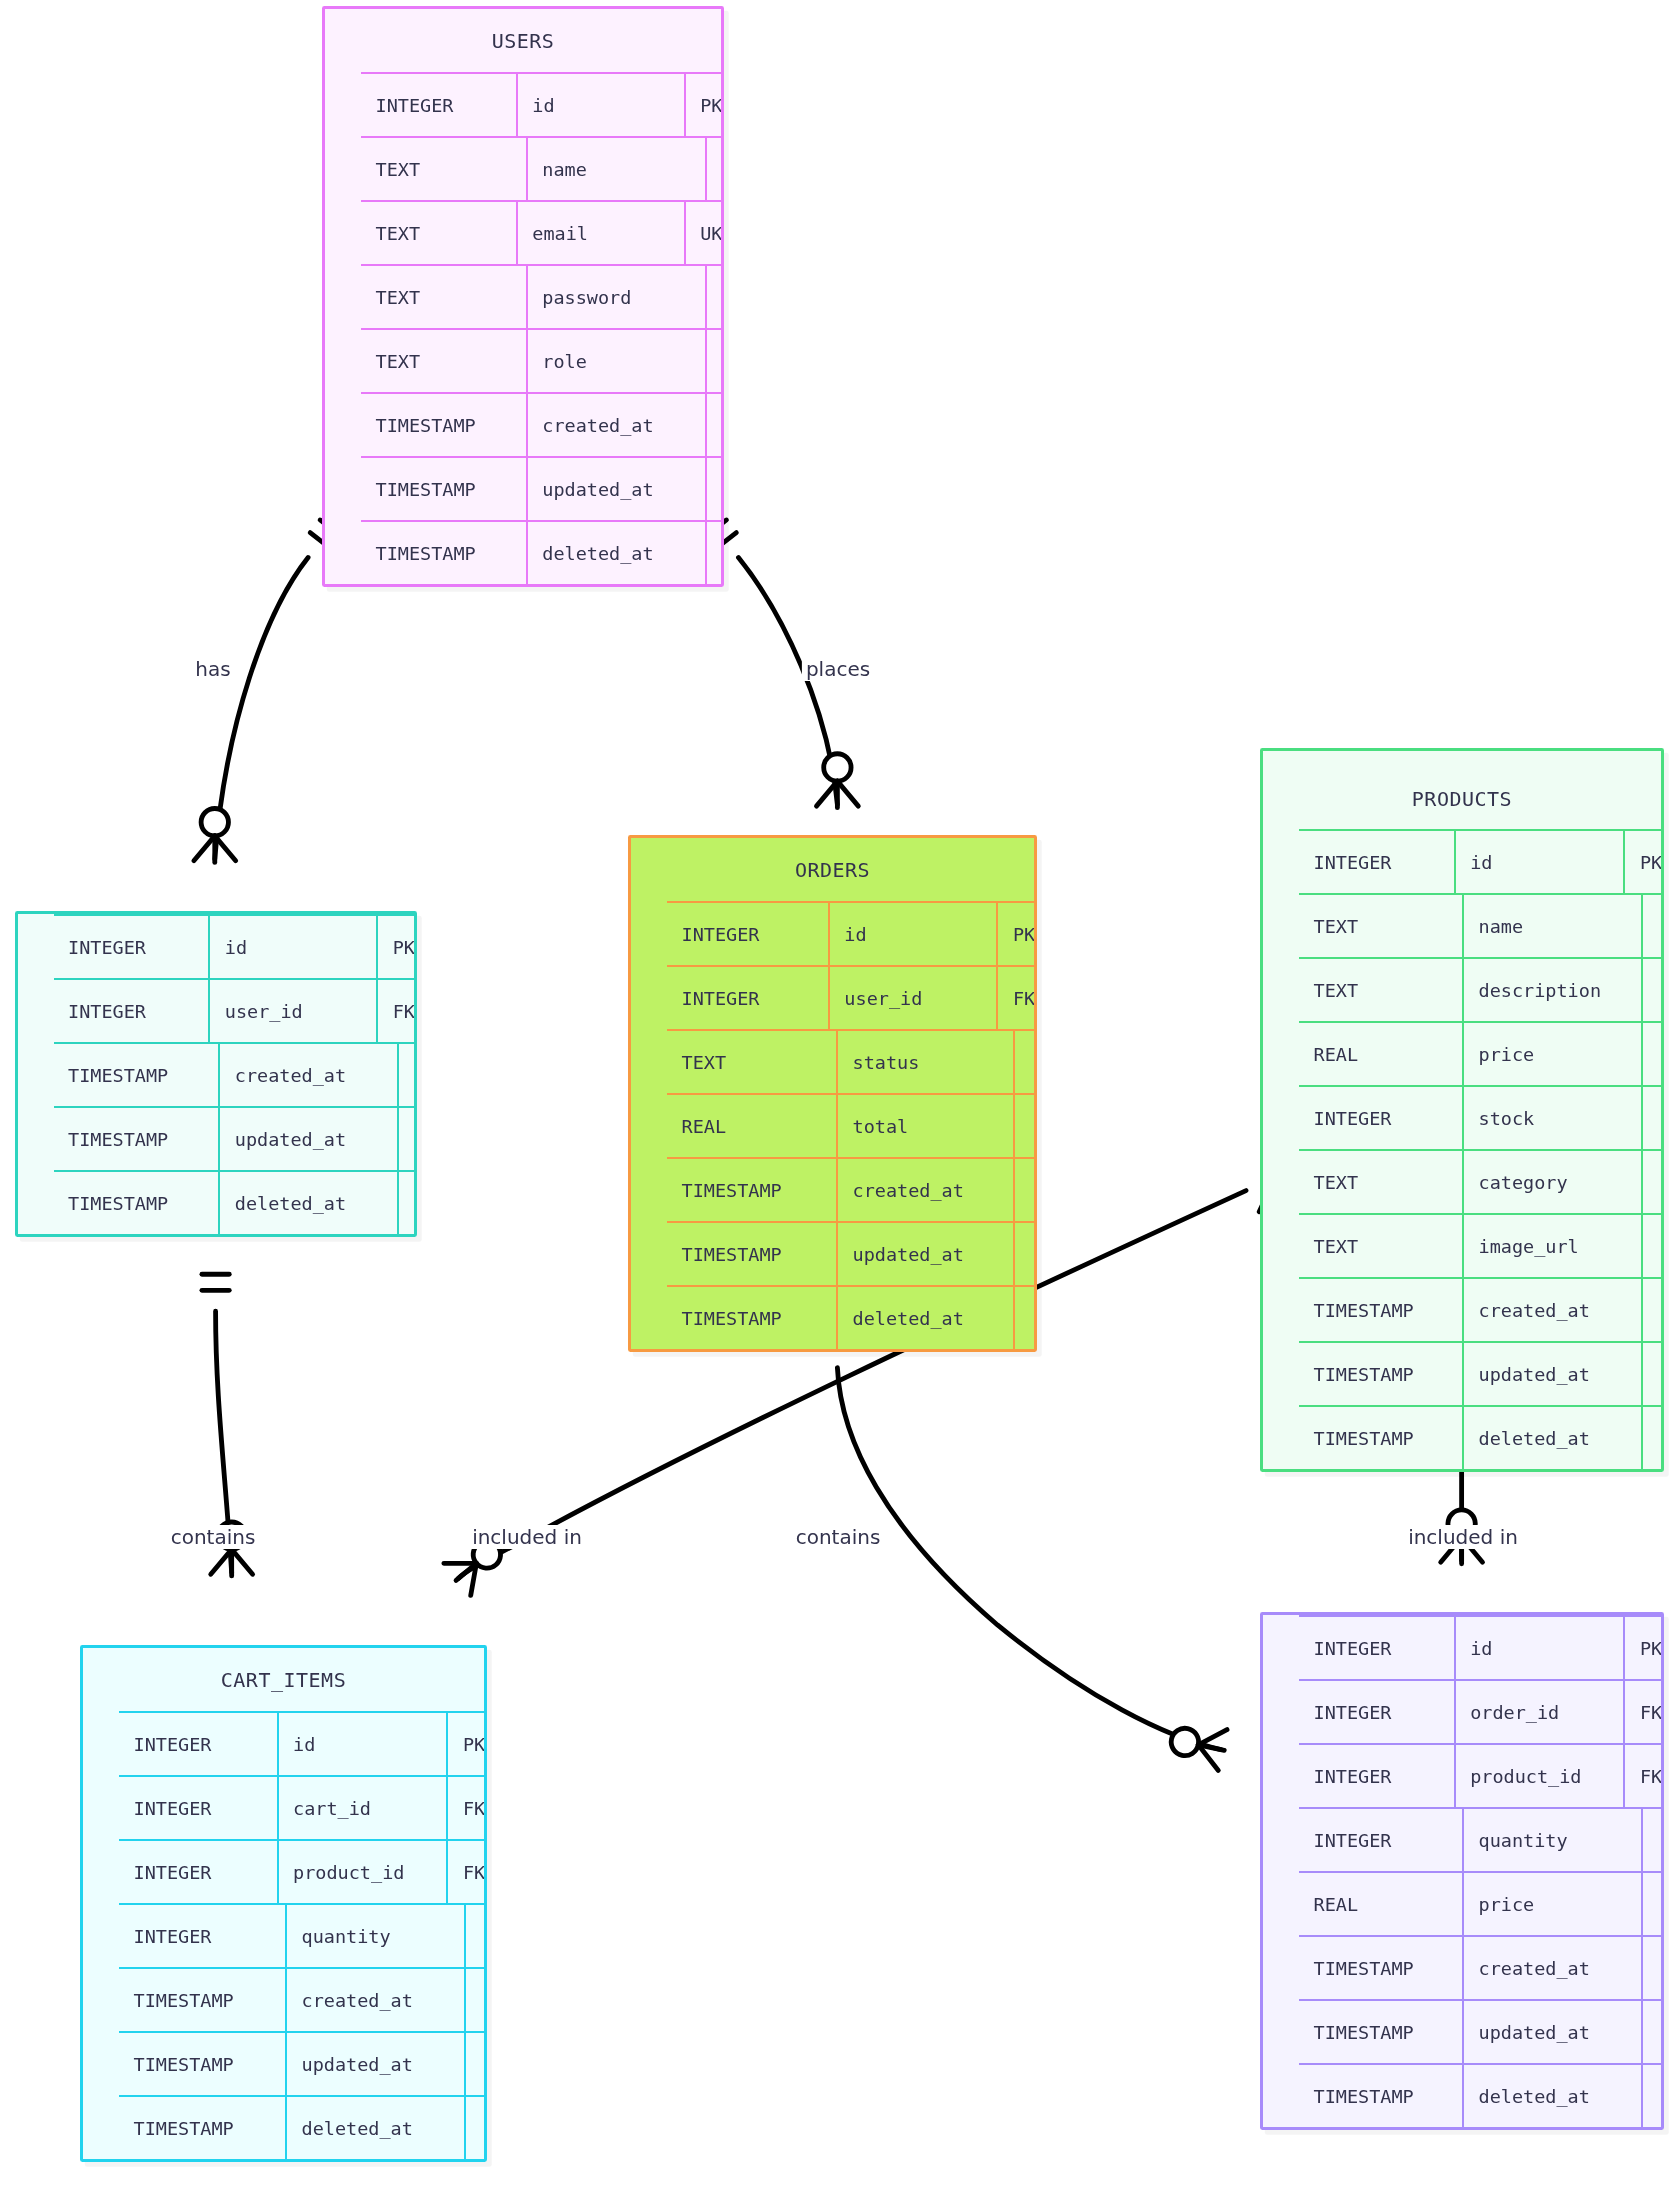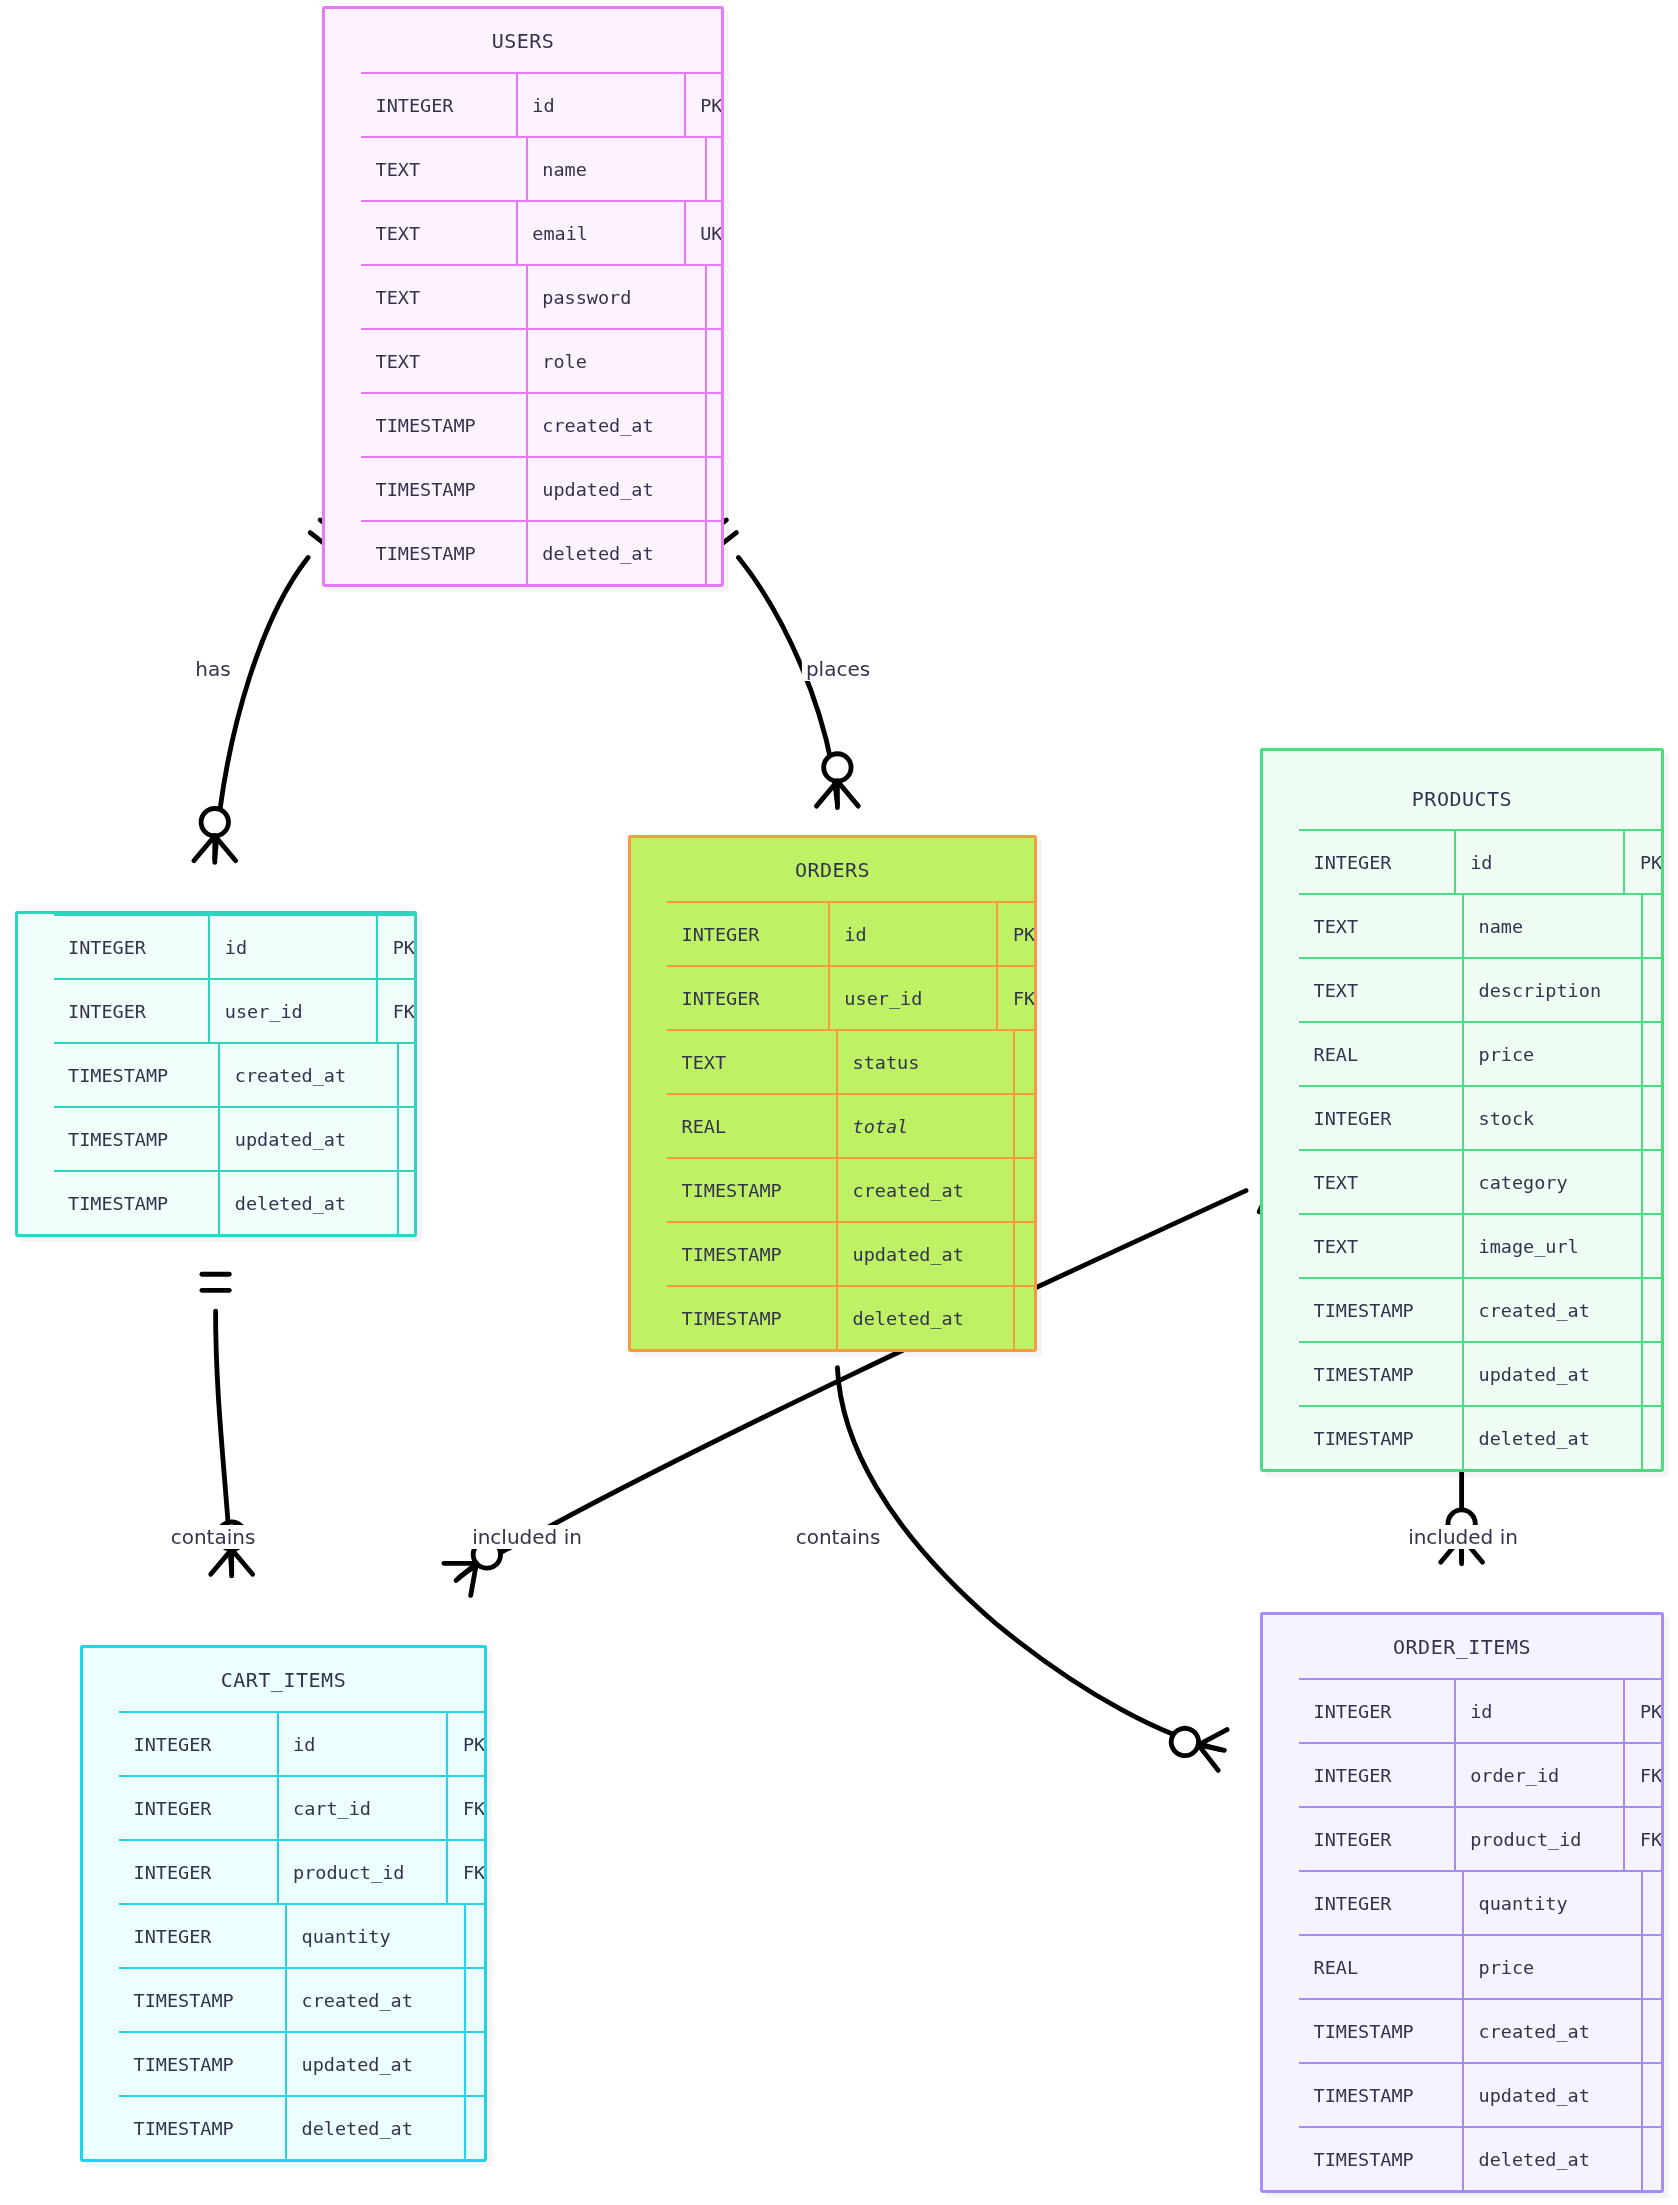--- a/index.html
+++ b/index.html
@@ -248,21 +248,21 @@
           <div class="cell c-name" style="width: 177px; border-left-color: rgb(247, 154, 66);">user_id</div>
           <div class="cell c-key" style="flex: 1 1 auto; border-left-color: rgb(247, 154, 66);">FK</div>
         </div>
         <div class="ent-row" style="height: 64px; border-top-color: rgb(247, 154, 66);">
           <div class="cell c-type" style="width: 169px;">TEXT</div>
           <div class="cell c-name" style="width: 177px; border-left-color: rgb(247, 154, 66);">status</div>
           <div class="cell c-key" style="flex: 1 1 auto; border-left-color: rgb(247, 154, 66);"></div>
         </div>
         <div class="ent-row" style="height: 64px; border-top-color: rgb(247, 154, 66);">
           <div class="cell c-type" style="width: 169px;">REAL</div>
-          <div class="cell c-name" style="width: 177px; border-left-color: rgb(247, 154, 66); font-style: italic;">total</div>
+          <div class="cell c-name" style="width: 177px; border-left-color: rgb(247, 154, 66);">total</div>
           <div class="cell c-key" style="flex: 1 1 auto; border-left-color: rgb(247, 154, 66);"></div>
         </div>
         <div class="ent-row" style="height: 64px; border-top-color: rgb(247, 154, 66);">
           <div class="cell c-type" style="width: 169px;">TIMESTAMP</div>
           <div class="cell c-name" style="width: 177px; border-left-color: rgb(247, 154, 66);">created_at</div>
           <div class="cell c-key" style="flex: 1 1 auto; border-left-color: rgb(247, 154, 66);"></div>
         </div>
         <div class="ent-row" style="height: 64px; border-top-color: rgb(247, 154, 66);">
           <div class="cell c-type" style="width: 169px;">TIMESTAMP</div>
           <div class="cell c-name" style="width: 177px; border-left-color: rgb(247, 154, 66);">updated_at</div>
@@ -364,21 +364,20 @@
           <div class="cell c-key" style="flex: 1 1 auto; border-left-color: rgb(34, 211, 238);"></div>
         </div>
         <div class="ent-row" style="height: 64px; border-top-color: rgb(34, 211, 238);">
           <div class="cell c-type" style="width: 166px;">TIMESTAMP</div>
           <div class="cell c-name" style="width: 179px; border-left-color: rgb(34, 211, 238);">deleted_at</div>
           <div class="cell c-key" style="flex: 1 1 auto; border-left-color: rgb(34, 211, 238);"></div>
         </div>
       </div>
     </div>
     <div class="entity" style="left: 1260px; top: 1612px; width: 404px; border-color: rgb(167, 139, 250); background: rgb(245, 243, 255);">
-      <div class="ent-title" style="height: 63px;">ORDER_ITEMS</div>
       <div class="ent-rows">
         <div class="ent-row" style="height: 64px; border-top-color: rgb(167, 139, 250);">
           <div class="cell c-type" style="width: 163px;">INTEGER</div>
           <div class="cell c-name" style="width: 179px; border-left-color: rgb(167, 139, 250);">id</div>
           <div class="cell c-key" style="flex: 1 1 auto; border-left-color: rgb(167, 139, 250);">PK</div>
         </div>
         <div class="ent-row" style="height: 64px; border-top-color: rgb(167, 139, 250);">
           <div class="cell c-type" style="width: 163px;">INTEGER</div>
           <div class="cell c-name" style="width: 179px; border-left-color: rgb(167, 139, 250);">order_id</div>
           <div class="cell c-key" style="flex: 1 1 auto; border-left-color: rgb(167, 139, 250);">FK</div>

